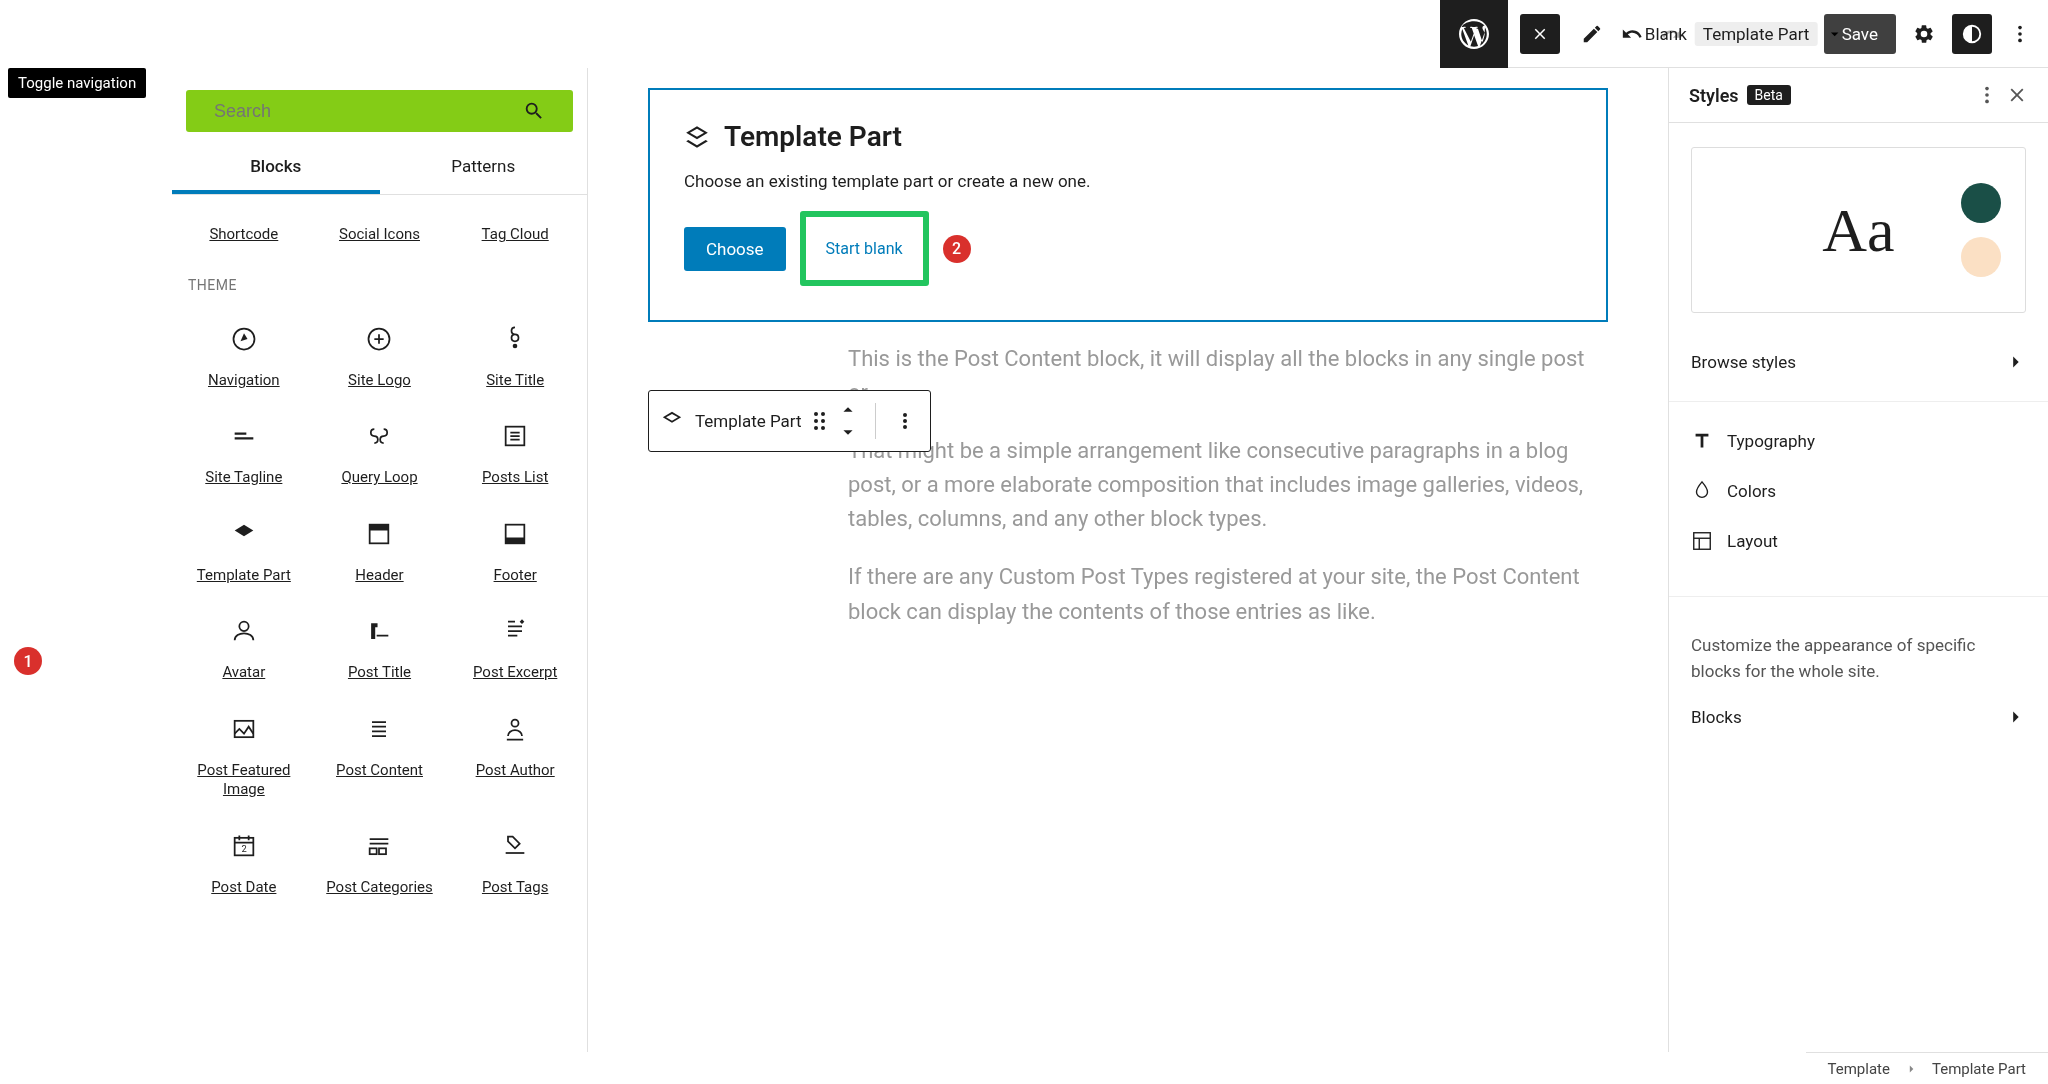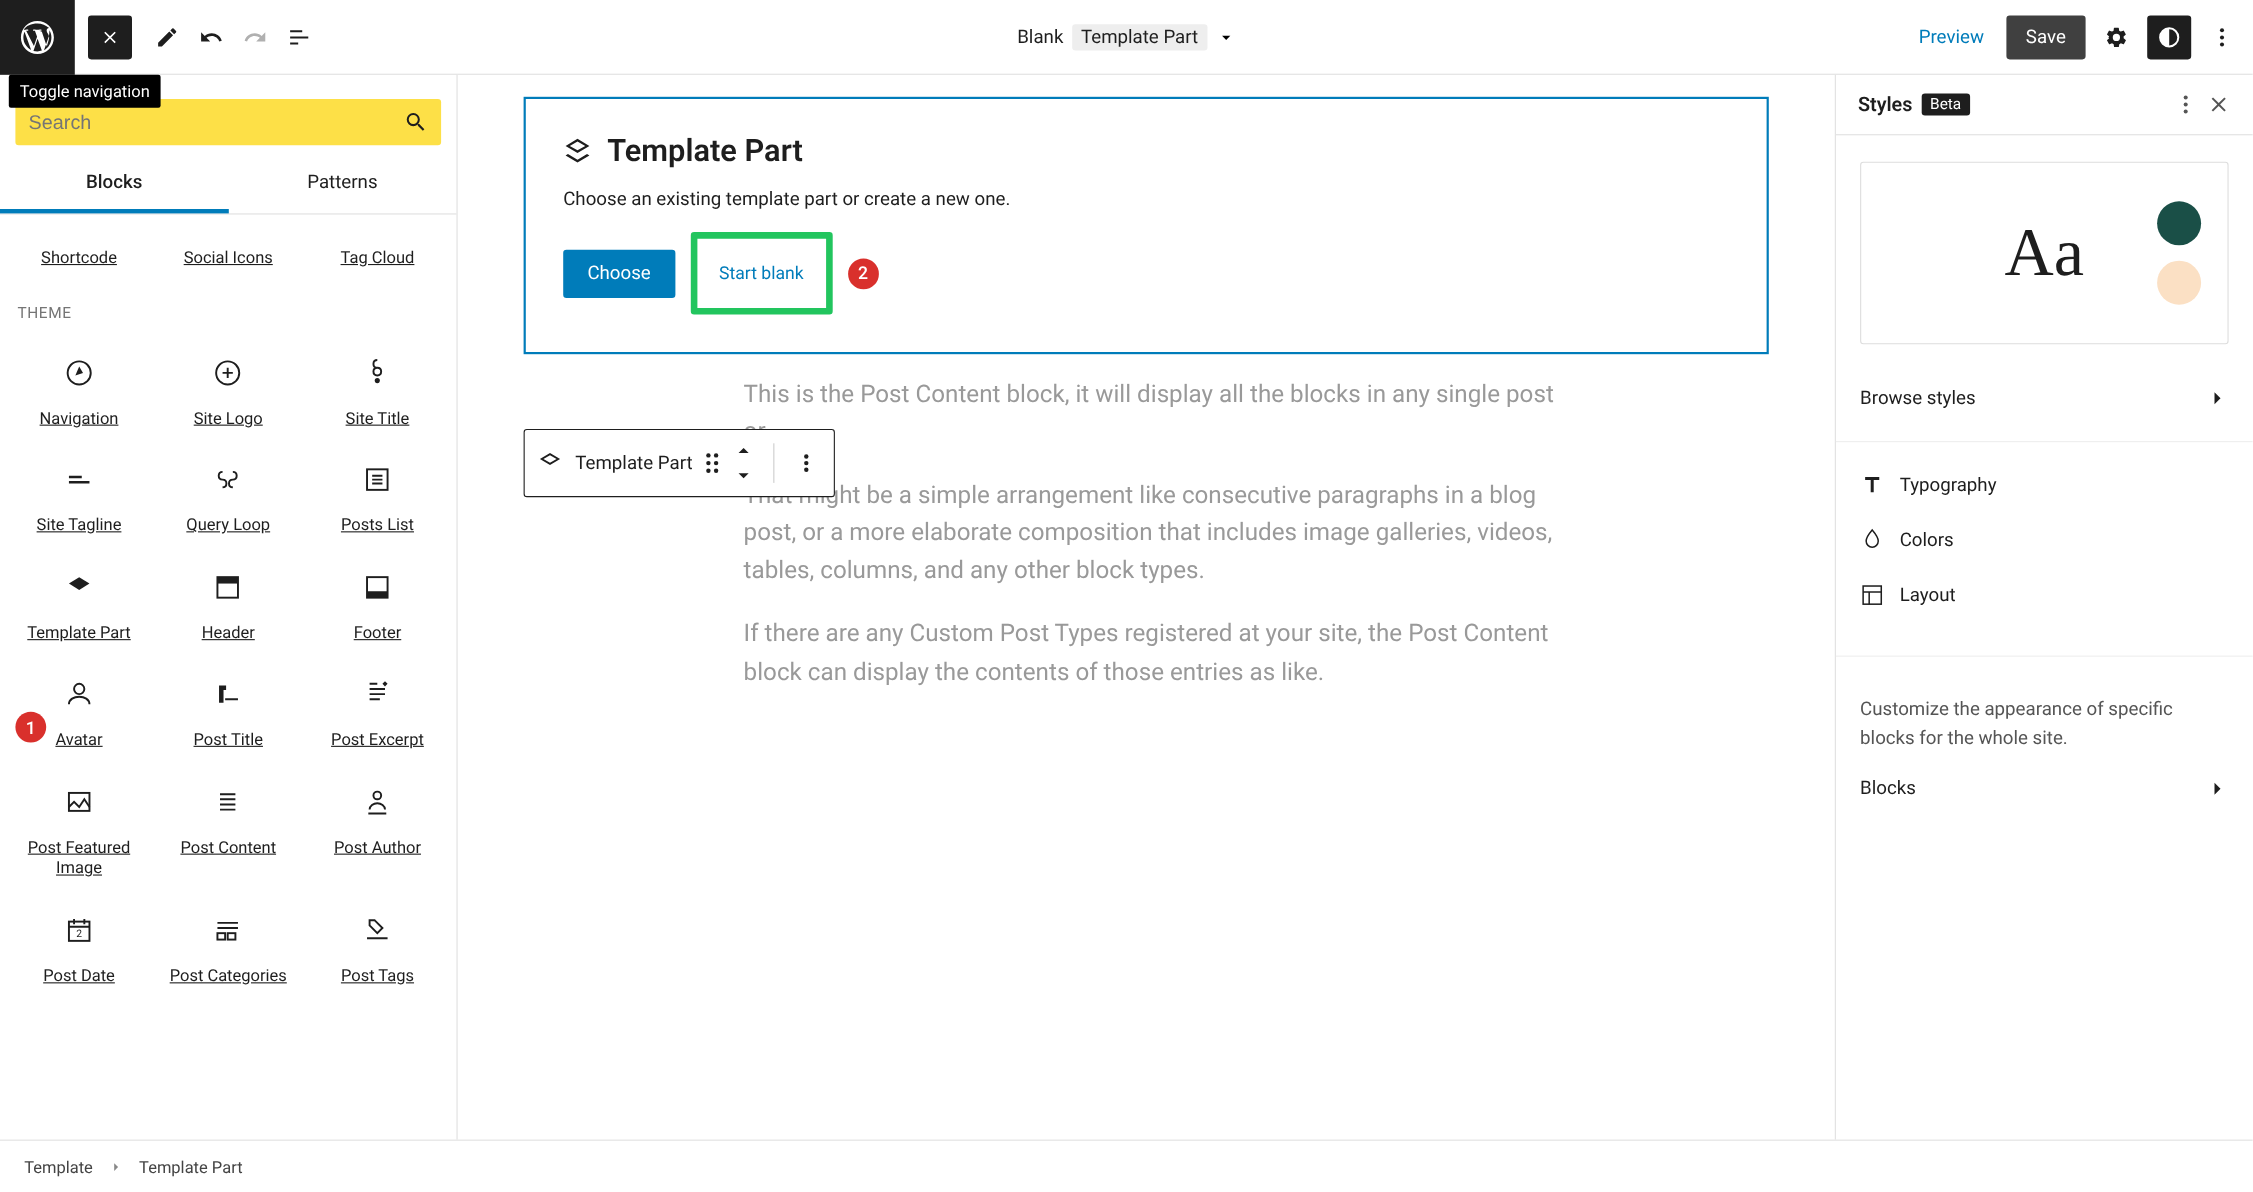--- a/index.html
+++ b/index.html
@@ -23,21 +23,21 @@
 .icon-btn { width: 40px; height: 40px; display: flex; align-items: center; justify-content: center; border-radius: 3px; }
 .icon-btn.dark { background: #1e1e1e; }
 .icon-btn svg { width: 22px; height: 22px; fill: #1e1e1e; }
 .icon-btn.dark svg { fill: #fff; }
 
 .tooltip { position: absolute; top: 68px; left: 8px; background: #000; color: #fff; padding: 6px 10px; font-size: 15px; border-radius: 2px; z-index: 100; }
 
 .main { flex: 1; display: flex; position: relative; }
 
 .sidebar-left { width: 416px; border-right: 1px solid #e0e0e0; display: flex; flex-direction: column; }
-.search-box { margin: 22px 14px 10px; background: #fde047; border-radius: 3px; display: flex; align-items: center; padding: 10px 12px; }
+.search-box { margin: 22px 14px 10px; background: #84cc16; border-radius: 3px; display: flex; align-items: center; padding: 10px 28px; }
 .search-box input { background: transparent; border: none; outline: none; font-size: 18px; flex: 1; color: #555; }
 .search-box svg { width: 22px; height: 22px; fill: #1e1e1e; }
 .tabs { display: flex; border-bottom: 1px solid #e0e0e0; }
 .tab { flex: 1; text-align: center; padding: 14px 0; font-size: 17px; cursor: pointer; }
 .tab.active { border-bottom: 4px solid #007cba; font-weight: 500; }
 .block-list { flex: 1; overflow-y: auto; padding: 0 4px; }
 .row-label { font-size: 14px; color: #757575; text-transform: uppercase; padding: 24px 12px 8px; letter-spacing: 0.5px; }
 .block-grid { display: grid; grid-template-columns: repeat(3, 1fr); }
 .block-item { display: flex; flex-direction: column; align-items: center; padding: 20px 4px 8px; cursor: pointer; text-align: center; text-decoration: underline; }
 .block-item .iconbox { width: 36px; height: 36px; display: flex; align-items: center; justify-content: center; margin-bottom: 14px; }
@@ -77,27 +77,27 @@
 .sr-preview .dots { position: absolute; right: 24px; display: flex; flex-direction: column; gap: 14px; }
 .sr-preview .dot { width: 40px; height: 40px; border-radius: 50%; }
 .sr-item { display: flex; align-items: center; padding: 14px 22px; font-size: 17px; cursor: pointer; }
 .sr-item svg { width: 22px; height: 22px; margin-right: 14px; fill: #1e1e1e; }
 .sr-item .chev { margin-left: auto; margin-right: 0; }
 .sr-text { padding: 22px 22px 8px; font-size: 17px; color: #555; line-height: 1.5; }
 .sr-divider { height: 1px; background: #eee; margin: 14px 0; }
 
 .annot { position: absolute; width: 28px; height: 28px; background: #d9302c; color: #fff; border-radius: 50%; display: flex; align-items: center; justify-content: center; font-size: 16px; font-weight: 500; z-index: 50; }
 
-.breadcrumb { height: 48px; border-top: 1px solid #e0e0e0; display: flex; align-items: center; padding: 0 22px; font-size: 15px; gap: 14px; color: #444; }
+.breadcrumb { height: 32px; border-top: 1px solid #e0e0e0; display: flex; align-items: center; padding: 0 22px; font-size: 15px; gap: 14px; color: #444; }
 .breadcrumb svg { width: 14px; height: 14px; fill: #888; }
 </style>
 </head>
 <body>
 
-<div class="app" style="transform: scale(1);">
+<div class="app" style="transform: scale(1); align-items: flex-end;">
 
   <div class="topbar">
     <div class="topbar-left">
       <div class="wp-logo-btn">
         <svg viewBox="0 0 24 24">
             <path d="M12 2C6.5 2 2 6.5 2 12s4.5 10 10 10 10-4.5 10-10S17.5 2 12 2zM3.5 12c0-1.2.3-2.4.7-3.4l4 11C5.5 18 3.5 15.3 3.5 12zm8.5 8.5c-.8 0-1.6-.1-2.4-.3l2.5-7.4 2.6 7.2c-.9.3-1.8.5-2.7.5zm1.2-12.5c.5 0 1-.1 1-.1.5 0 .4-.7 0-.7 0 0-1.4.1-2.3.1-.8 0-2.2-.1-2.2-.1-.5 0-.5.7-.1.7 0 0 .4.1.9.1l1.3 3.6-1.9 5.6L5.2 8c.5 0 1-.1 1-.1.5 0 .4-.7 0-.7 0 0-1.4.1-2.2.1h-.3C5 5 8.3 3.5 12 3.5c2.7 0 5.2 1 7.1 2.8h-.1c-.8 0-1.4.7-1.4 1.5 0 .7.4 1.3.8 2 .3.6.7 1.3.7 2.3 0 .7-.3 1.6-.6 2.7l-.8 2.7-3-8.9zm6.1-.4c.8 1.3 1.2 2.8 1.2 4.4 0 3.4-1.8 6.3-4.5 7.8l2.6-7.5c.5-1.2.6-2.2.6-3.1.1-.6.1-1.1.1-1.6z"></path>
           </svg>
       </div>
       <div class="close-btn">
         <svg viewBox="0 0 24 24">

